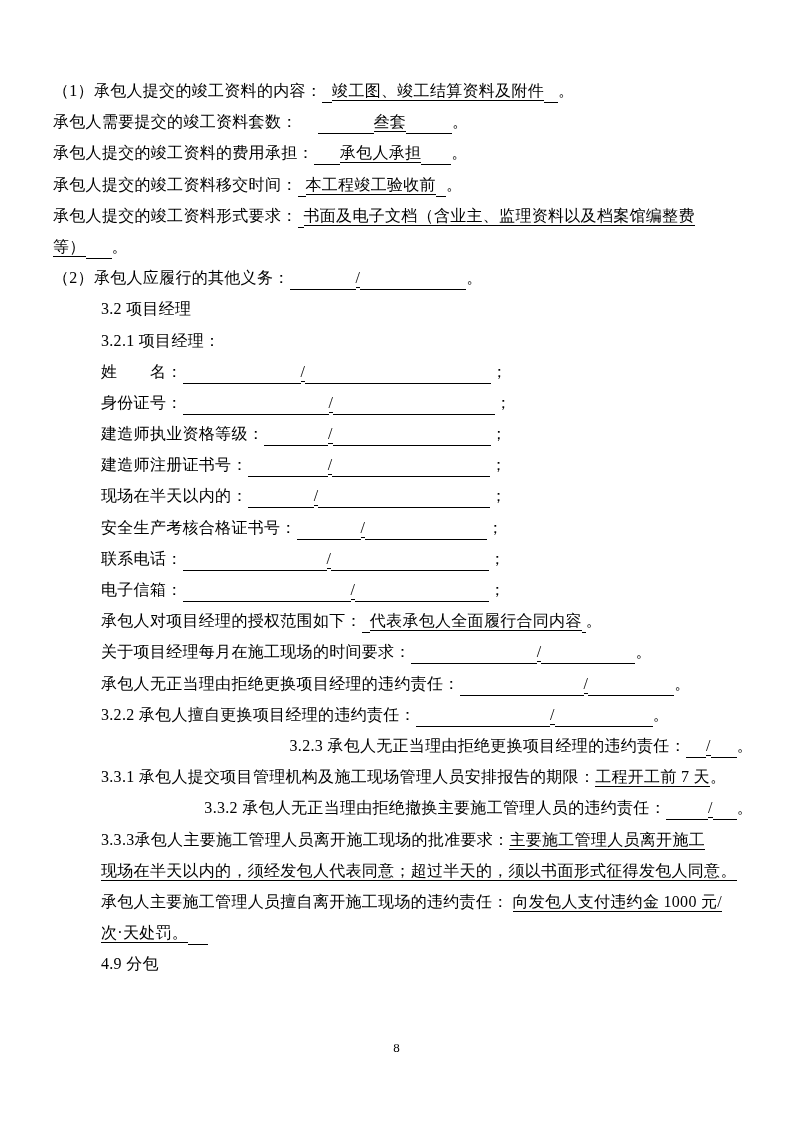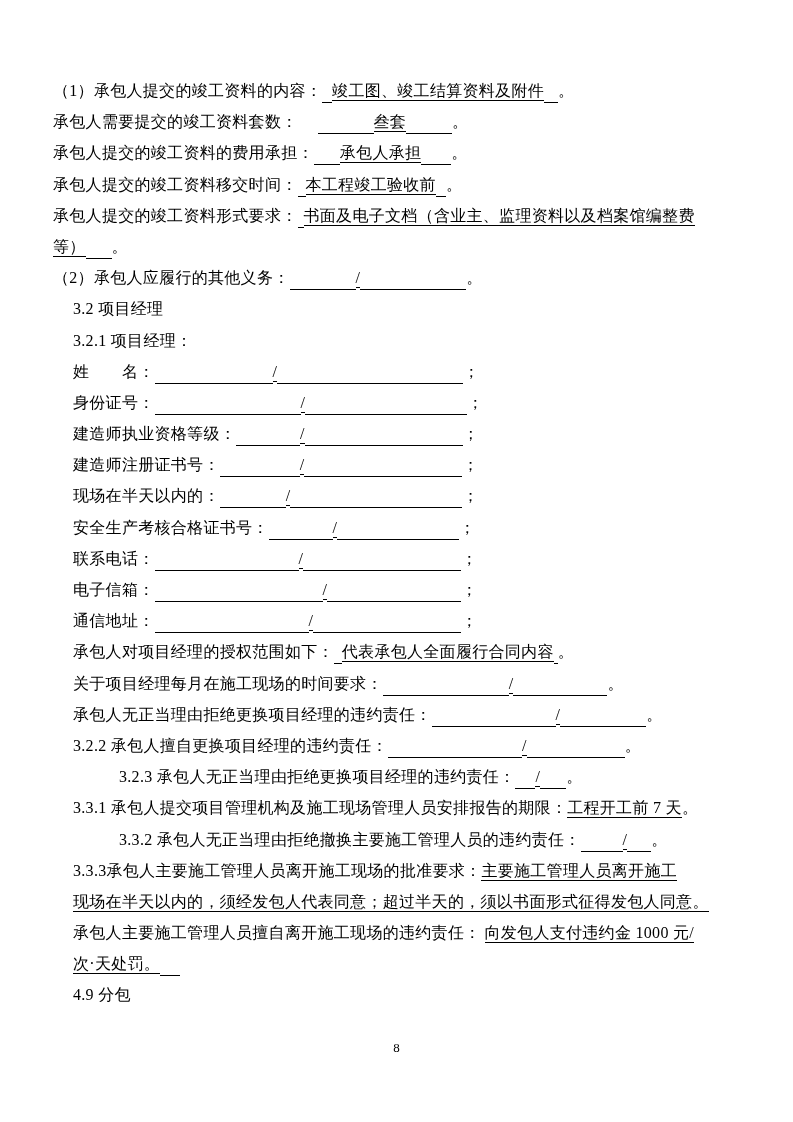--- a/index.html
+++ b/index.html
@@ -23,22 +23,22 @@
     width: 700px;
   }
   .line {
     height: 31.2px;
     line-height: 31.2px;
     font-size: 16px;
     white-space: nowrap;
     letter-spacing: 0.3px;
   }
   .indent-0 { margin-left: 0; }
-  .indent-1 { margin-left: 20px; }
-  .indent-2 { margin-left: 66px; }
+  .indent-1 { margin-left: 48px; }
+  .indent-2 { margin-left: 66px; text-align: right; }
   .u {
     border-bottom: 1.5px solid #000;
     padding-bottom: 1px;
   }
   .b { font-weight: normal; }
   .sp {
     display: inline-block;
     line-height: 20px;
   }
   .page-number {
@@ -66,21 +66,20 @@
       <div class="line indent-1"><span>3.2 项目经理</span></div>
       <div class="line indent-1"><span>3.2.1 项目经理：</span></div>
       <div class="line indent-1"><span>姓　　名：</span><span class="u sp" style="width: 118px;">&nbsp;</span><span class="u">/</span><span class="u sp" style="width: 186px;">&nbsp;</span><span>；</span></div>
       <div class="line indent-1"><span>身份证号：</span><span class="u sp" style="width: 146px;">&nbsp;</span><span class="u">/</span><span class="u sp" style="width: 162px;">&nbsp;</span><span>；</span></div>
       <div class="line indent-1"><span>建造师执业资格等级：</span><span class="u sp" style="width: 64px;">&nbsp;</span><span class="u">/</span><span class="u sp" style="width: 158px;">&nbsp;</span><span>；</span></div>
       <div class="line indent-1"><span>建造师注册证书号：</span><span class="u sp" style="width: 80px;">&nbsp;</span><span class="u">/</span><span class="u sp" style="width: 158px;">&nbsp;</span><span>；</span></div>
       <div class="line indent-1"><span>现场在半天以内的：</span><span class="u sp" style="width: 66px;">&nbsp;</span><span class="u">/</span><span class="u sp" style="width: 172px;">&nbsp;</span><span>；</span></div>
       <div class="line indent-1"><span>安全生产考核合格证书号：</span><span class="u sp" style="width: 64px;">&nbsp;</span><span class="u">/</span><span class="u sp" style="width: 122px;">&nbsp;</span><span>；</span></div>
       <div class="line indent-1"><span>联系电话：</span><span class="u sp" style="width: 144px;">&nbsp;</span><span class="u">/</span><span class="u sp" style="width: 158px;">&nbsp;</span><span>；</span></div>
       <div class="line indent-1"><span>电子信箱：</span><span class="u sp" style="width: 168px;">&nbsp;</span><span class="u">/</span><span class="u sp" style="width: 134px;">&nbsp;</span><span>；</span></div>
-      <div class="line indent-1"><span>通信地址：</span><span class="u sp" style="width: 154px;">&nbsp;</span><span class="u">/</span><span class="u sp" style="width: 148px;">&nbsp;</span><span>；</span></div>
       <div class="line indent-1"><span>承包人对项目经理的授权范围如下：</span><span class="u sp" style="width: 8px;">&nbsp;</span><span class="u">代表承包人全面履行合同内容</span><span class="u sp" style="width: 4px;">&nbsp;</span><span>。</span></div>
       <div class="line indent-1"><span>关于项目经理每月在施工现场的时间要求：</span><span class="u sp" style="width: 126px;">&nbsp;</span><span class="u">/</span><span class="u sp" style="width: 94px;">&nbsp;</span><span>。</span></div>
       <div class="line indent-1"><span>承包人无正当理由拒绝更换项目经理的违约责任：</span><span class="u sp" style="width: 124px;">&nbsp;</span><span class="u">/</span><span class="u sp" style="width: 86px;">&nbsp;</span><span>。</span></div>
       <div class="line indent-1"><span>3.2.2 承包人擅自更换项目经理的违约责任：</span><span class="u sp" style="width: 134px;">&nbsp;</span><span class="u">/</span><span class="u sp" style="width: 98px;">&nbsp;</span><span>。</span></div>
       <div class="line indent-2"><span>3.2.3 承包人无正当理由拒绝更换项目经理的违约责任：</span><span class="u sp" style="width: 20px;">&nbsp;</span><span class="u">/</span><span class="u sp" style="width: 26px;">&nbsp;</span><span>。</span></div>
       <div class="line indent-1"><span>3.3.1 承包人提交项目管理机构及施工现场管理人员安排报告的期限：</span><span class="u">工程开工前 7 天</span><span>。</span></div>
       <div class="line indent-2"><span>3.3.2 承包人无正当理由拒绝撤换主要施工管理人员的违约责任：</span><span class="u sp" style="width: 42px;">&nbsp;</span><span class="u">/</span><span class="u sp" style="width: 24px;">&nbsp;</span><span>。</span></div>
       <div class="line indent-1"><span>3.3.3承包人主要施工管理人员离开施工现场的批准要求：</span><span class="u b">主要施工管理人员离开施工</span></div>
       <div class="line indent-1"><span class="u b">现场在半天以内的，须经发包人代表同意；超过半天的，须以书面形式征得发包人同意。</span></div>
       <div class="line indent-1"><span>承包人主要施工管理人员擅自离开施工现场的违约责任：</span><span class="sp" style="width: 4px;">&nbsp;</span><span class="u">向发包人支付违约金 1000 元/</span></div>

